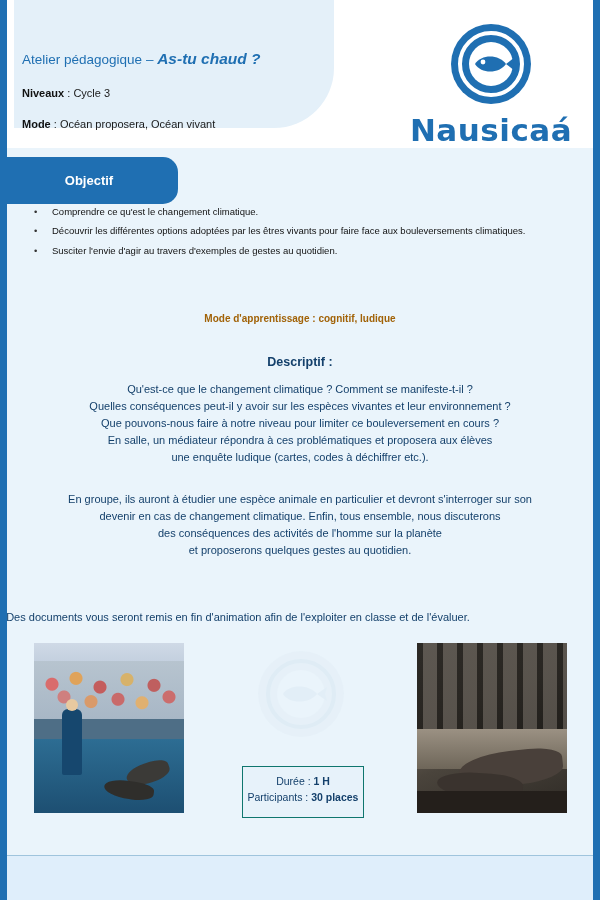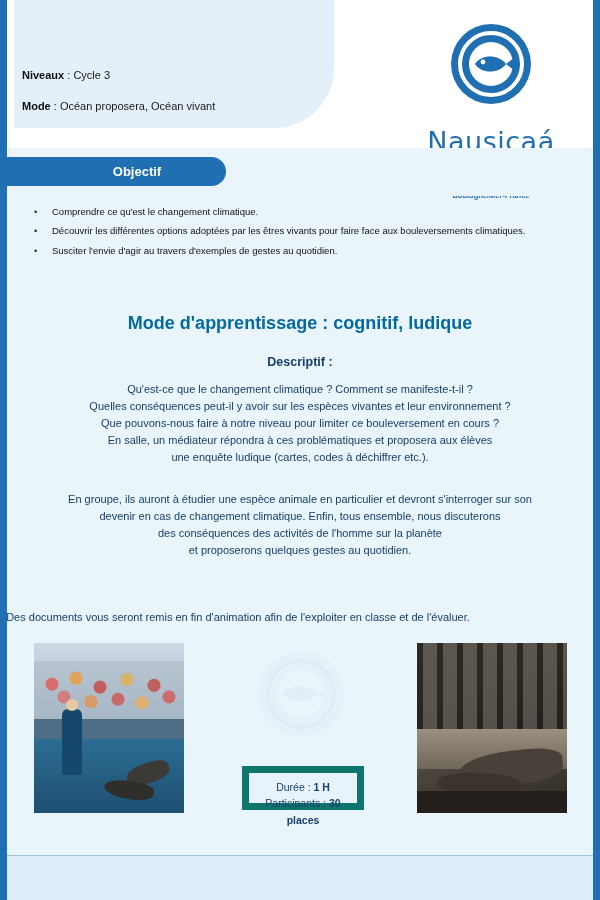--- a/index.html
+++ b/index.html
@@ -88,24 +88,25 @@
     text-align: center;
   }
   .logo-mark {
     width: 84px;
     height: 84px;
     margin: 0 auto;
     position: relative;
   }
   .logo-name {
     font-family: "DejaVu Sans", sans-serif;
-    font-size: 27px;
+    font-size: 31px;
     color: #1f6fb2;
     letter-spacing: 0.5px;
-    margin-top: 20px;
+    margin-top: 6px;
+    font-weight: bold;
   }
   .logo-tag {
     font-size: 11.5px;
     color: #57b4e0;
     margin-top: 9px;
   }
   .logo-sub {
     font-size: 7.5px;
     color: #1f6fb2;
     margin-top: 3px;
@@ -120,31 +121,30 @@
     top: 148px;
     width: 586px;
     height: 48px;
     background: #eaf4fb;
   }
   .objectif-pill {
     position: absolute;
     left: 0px;
     top: 157px;
     width: 178px;
-    height: 29px;
+    height: 47px;
     background: #1f6fb2;
     border-top-right-radius: 15px;
     border-bottom-right-radius: 15px;
     color: #fff;
     font-weight: bold;
     font-size: 13px;
     display: flex;
     align-items: center;
     justify-content: center;
-    padding-left: 48px;
   }
 
   
   .bullets {
     position: absolute;
     left: 34px;
     top: 205px;
     width: 540px;
   }
   .bullet {
@@ -159,23 +159,23 @@
     flex: 0 0 18px;
     color: #333;
   }
 
   
   .mode-line {
     position: absolute;
     left: 0; top: 313px;
     width: 600px;
     text-align: center;
-    font-size: 18px;
-    font-weight: bold;
-    color: #0369a1;
+    font-size: 10px;
+    font-weight: bold;
+    color: #a16207;
   }
   .descriptif-head {
     position: absolute;
     left: 0; top: 355px;
     width: 600px;
     text-align: center;
     font-size: 12.5px;
     font-weight: bold;
     color: #14406b;
   }
@@ -302,22 +302,22 @@
     height: 92px;
     opacity: 0.28;
   }
 
   
   .info-box {
     position: absolute;
     left: 242px;
     top: 766px;
     width: 122px;
-    height: 44px;
-    border: 7px solid #0f766e;
+    height: 52px;
+    border: 1px solid #0f766e;
     background: #e7f2fa;
     text-align: center;
     font-size: 10.5px;
     color: #14406b;
     padding-top: 6px;
     box-sizing: border-box;
     line-height: 1.55;
   }
 
   
@@ -353,20 +353,25 @@
 <div class="page">
 
   <div class="edge-left"></div>
   <div class="edge-right"></div>
 
   <div class="header-band">
     <div class="header-tint"></div>
   </div>
 
   <div class="title-block">
+    <div class="atelier-line">
+      <span>Atelier pédagogique</span>
+      <span class="dash">–</span>
+      <span class="atelier-title">As-tu chaud ?</span>
+    </div>
     <div class="meta-line">
       <b>Niveaux</b>
       <span>: Cycle 3</span>
     </div>
     <div class="meta-line">
       <b>Mode</b>
       <span>: Océan proposera, Océan vivant</span>
     </div>
   </div>
 

